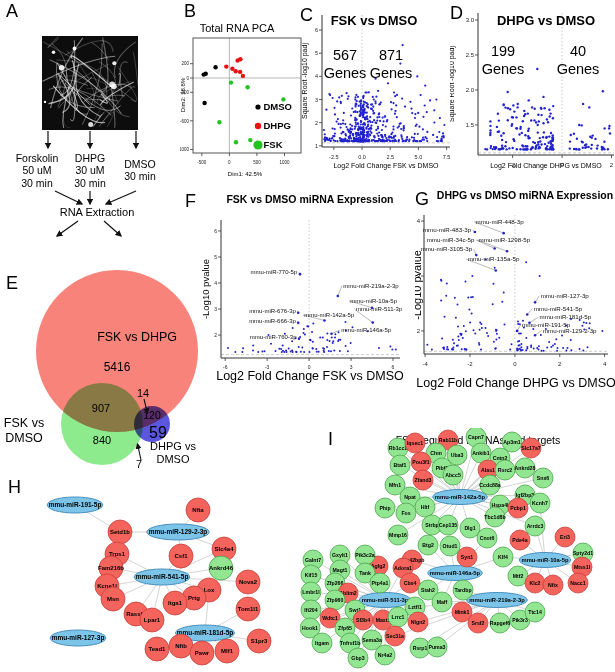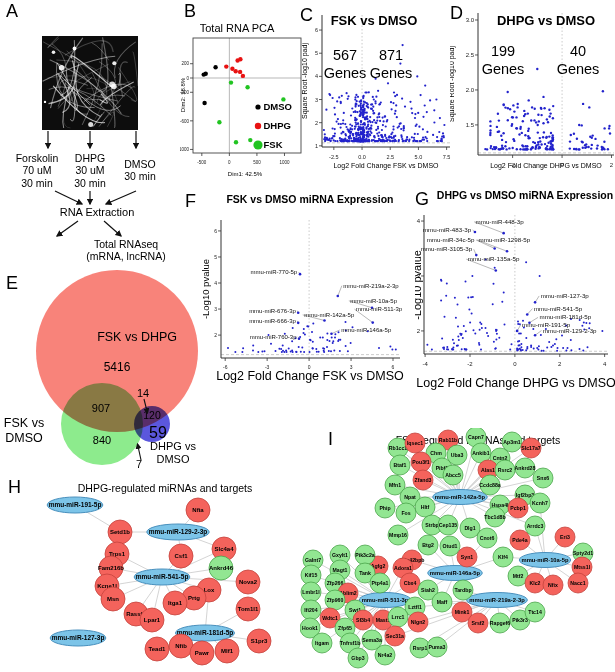--- a/index.html
+++ b/index.html
@@ -94,30 +94,28 @@
         <line x1="90" y1="131" x2="90" y2="148" marker-end="url(#ah1)"></line>
         <line x1="136" y1="131" x2="136" y2="148" marker-end="url(#ah1)"></line>
         <line x1="55" y1="191" x2="82" y2="204" marker-end="url(#ah1)"></line>
         <line x1="90" y1="191" x2="90" y2="204" marker-end="url(#ah1)"></line>
         <line x1="136" y1="191" x2="106" y2="204" marker-end="url(#ah1)"></line>
         <line x1="78" y1="221" x2="57" y2="236" marker-end="url(#ah1)"></line>
         <line x1="104" y1="221" x2="121" y2="236" marker-end="url(#ah1)"></line>
       </g>
     </svg>
     <div class="ctext" style="left:2px;top:152px;width:70px;font-size:10.5px;">Forskolin
-70 uM
+50 uM
 30 min</div>
     <div class="ctext" style="left:55px;top:152px;width:70px;font-size:10.5px;">DHPG
 30 uM
 30 min</div>
     <div class="ctext" style="left:105px;top:158px;width:70px;font-size:10.5px;">DMSO
 30 min</div>
     <div class="ctext" style="left:47px;top:206px;width:100px;font-size:11px;">RNA Extraction</div>
-    <div class="ctext" style="left:76px;top:238px;width:100px;font-size:10.5px;">Total RNAseq
-(mRNA, lncRNA)</div>
   </section>
 
   <section class="panel" style="left:180px;top:0;width:124px;height:185px;">
     <span class="plab" style="left:4px;top:2px;">B</span>
     <svg id="pca" class="fillsvg" width="124" height="185" viewBox="0 0 124 185">
         <line x1="49.36734693877551" y1="38" x2="49.36734693877551" y2="153" stroke="#999" stroke-width="0.7"></line>
         <line x1="13" y1="78" x2="121" y2="78" stroke="#999" stroke-width="0.7"></line>
         <rect x="13" y="38" width="108" height="115" fill="none" stroke="#444" stroke-width="0.9"></rect>
         <line x1="21.816326530612244" y1="153" x2="21.816326530612244" y2="156" stroke="#333" stroke-width="0.8"></line>
         <text x="21.816326530612244" y="163.5" font-size="4.5" text-anchor="middle" fill="#222" font-weight="400" font-family="&quot;Liberation Sans&quot;,sans-serif">-500</text>
@@ -1406,21 +1404,20 @@
         <circle cx="120.07317073170734" cy="167.3201581027668" r="1.3" fill="#2222cc"></circle>
         <text x="127.92682926829269" y="164.57312252964428" font-size="6.2" text-anchor="start" fill="#111" font-weight="400" font-family="&quot;Liberation Sans&quot;,sans-serif">mmu-miR-129-2-3p</text>
         <text x="110" y="31" font-size="10.5" text-anchor="middle" fill="#000" font-weight="600" font-family="&quot;Liberation Sans&quot;,sans-serif">DHPG vs DMSO miRNA Expression</text>
         <text x="101" y="219" font-size="12.5" text-anchor="middle" fill="#000" font-weight="500" font-family="&quot;Liberation Sans&quot;,sans-serif">Log2 Fold Change DHPG vs DMSO</text>
         <text x="6" y="117" font-size="11" text-anchor="middle" fill="#000" font-weight="400" font-family="&quot;Liberation Sans&quot;,sans-serif" transform="rotate(-90 6 117)">-Log10 pvalue</text>
       </svg>
   </section>
 
   <section class="panel" style="left:0;top:478px;width:300px;height:194px;">
     <span class="plab" style="left:8px;top:0;">H</span>
-    <div class="ctext" style="left:55px;top:4px;width:220px;font-size:10.5px;">DHPG-regulated miRNAs and targets</div>
     <svg id="netH" class="fillsvg" width="300" height="194" viewBox="0 0 300 194">
         <line x1="75" y1="27" x2="120" y2="54" stroke="#c9c9c9" stroke-width="0.8"></line>
         <line x1="178" y1="54" x2="120" y2="54" stroke="#c9c9c9" stroke-width="0.8"></line>
         <line x1="178" y1="54" x2="198" y2="32" stroke="#c9c9c9" stroke-width="0.8"></line>
         <line x1="178" y1="54" x2="224" y2="71" stroke="#c9c9c9" stroke-width="0.8"></line>
         <line x1="178" y1="54" x2="181" y2="78" stroke="#c9c9c9" stroke-width="0.8"></line>
         <line x1="162" y1="99" x2="117" y2="76" stroke="#c9c9c9" stroke-width="0.8"></line>
         <line x1="162" y1="99" x2="111" y2="90" stroke="#c9c9c9" stroke-width="0.8"></line>
         <line x1="162" y1="99" x2="107" y2="108" stroke="#c9c9c9" stroke-width="0.8"></line>
         <line x1="162" y1="99" x2="113" y2="121" stroke="#c9c9c9" stroke-width="0.8"></line>

